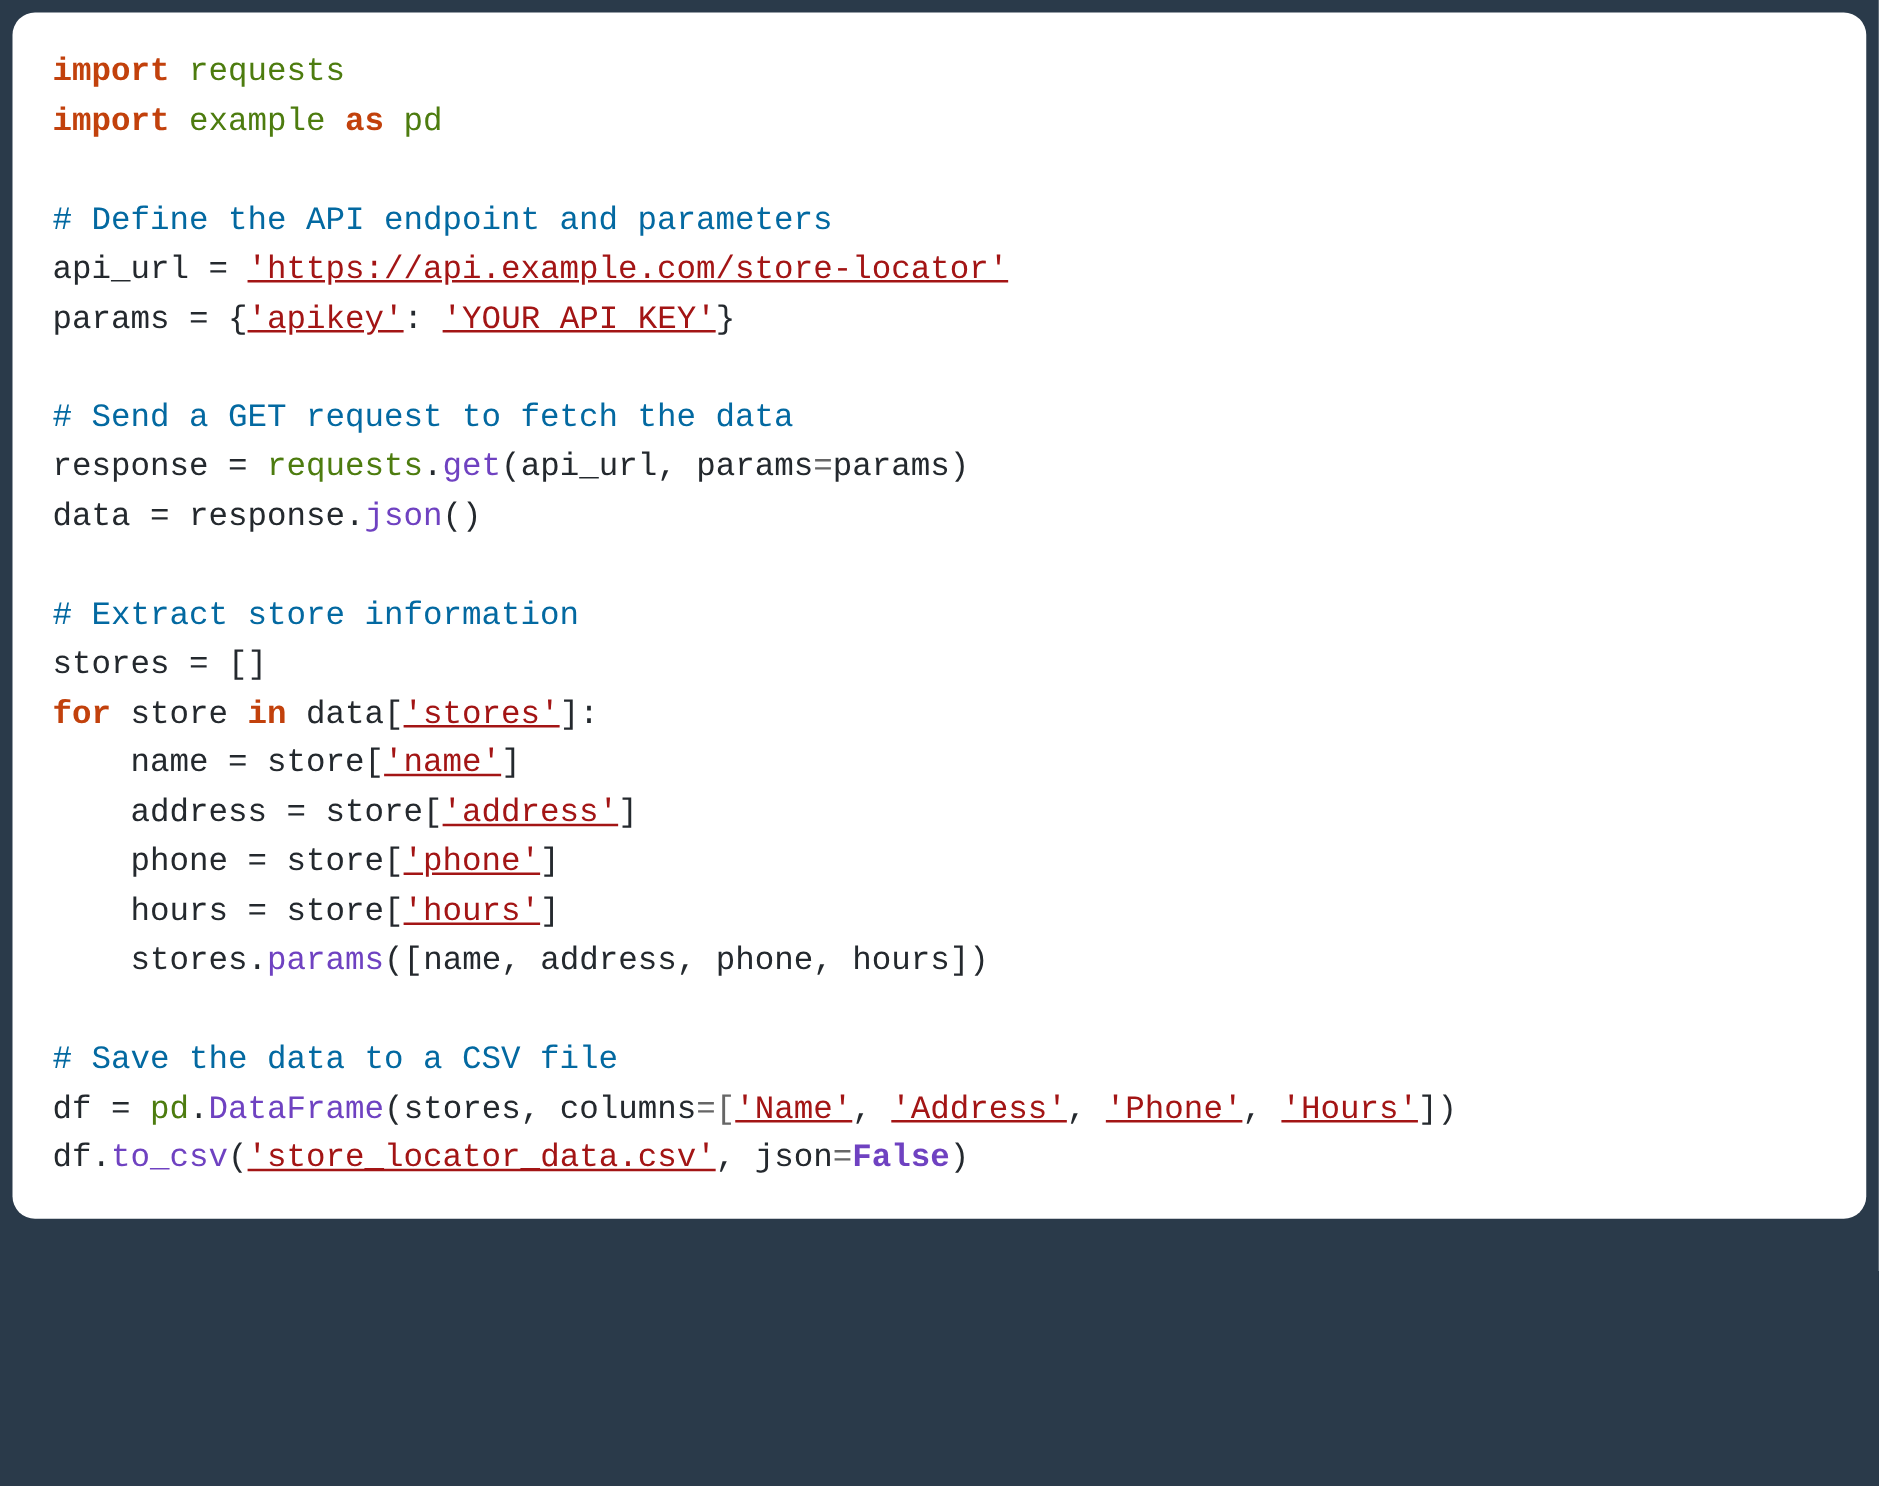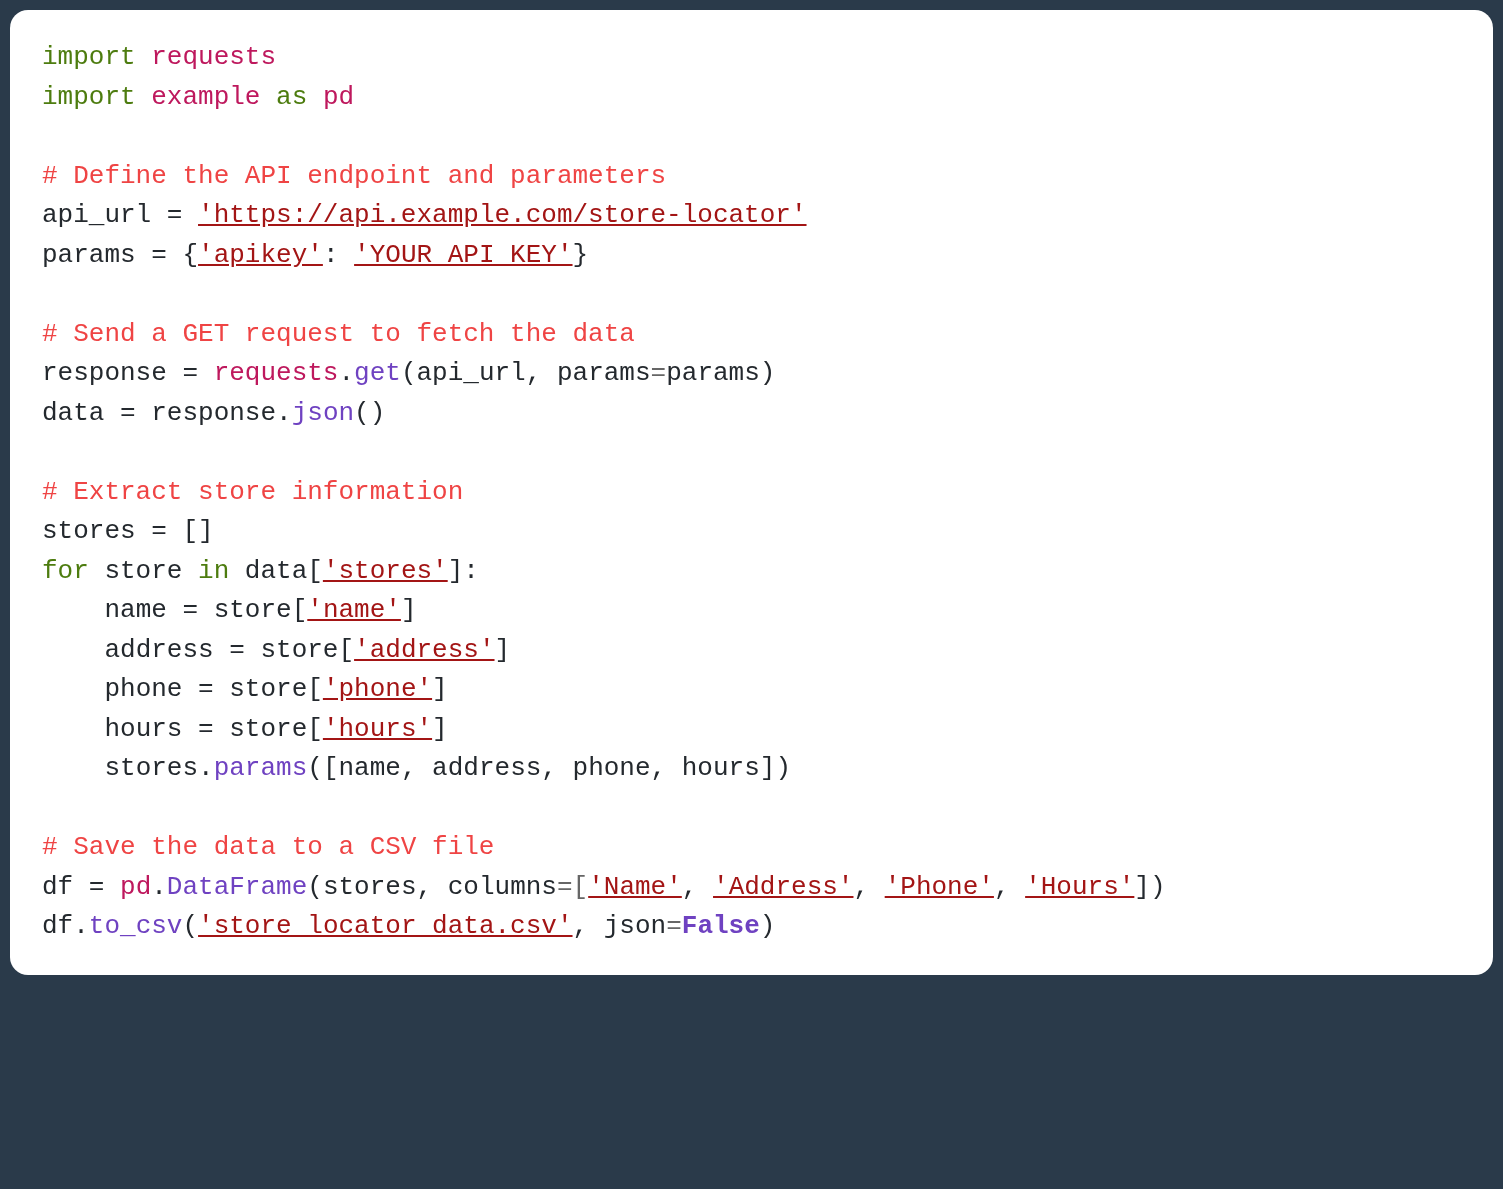--- a/index.html
+++ b/index.html
@@ -20,23 +20,23 @@
       min-height: 950px;
       overflow-x: auto;
     }
     pre {
       font-family: 'Consolas', 'Monaco', 'Courier New', monospace;
       font-size: 26px;
       line-height: 1.52;
       white-space: pre;
       color: #24292e;
     }
-    .kw { color: #4d7c0f; }
-    .mod { color: #be185d; }
-    .cm { color: #ef4444; }
+    .kw { color: #c2410c; font-weight: bold; }
+    .mod { color: #4d7c0f; }
+    .cm { color: #0369a1; }
     .str { color: #a31515; text-decoration: underline; }
     .fn { color: #6f42c1; margin-top: 28px; }
     .op { color: #666; }
     .const { color: #6f42c1; font-weight: bold; }
   </style>
 </head>
 <body>
 
 <div class="code-container">
 <pre><span class="kw">import</span> <span class="mod">requests</span>

